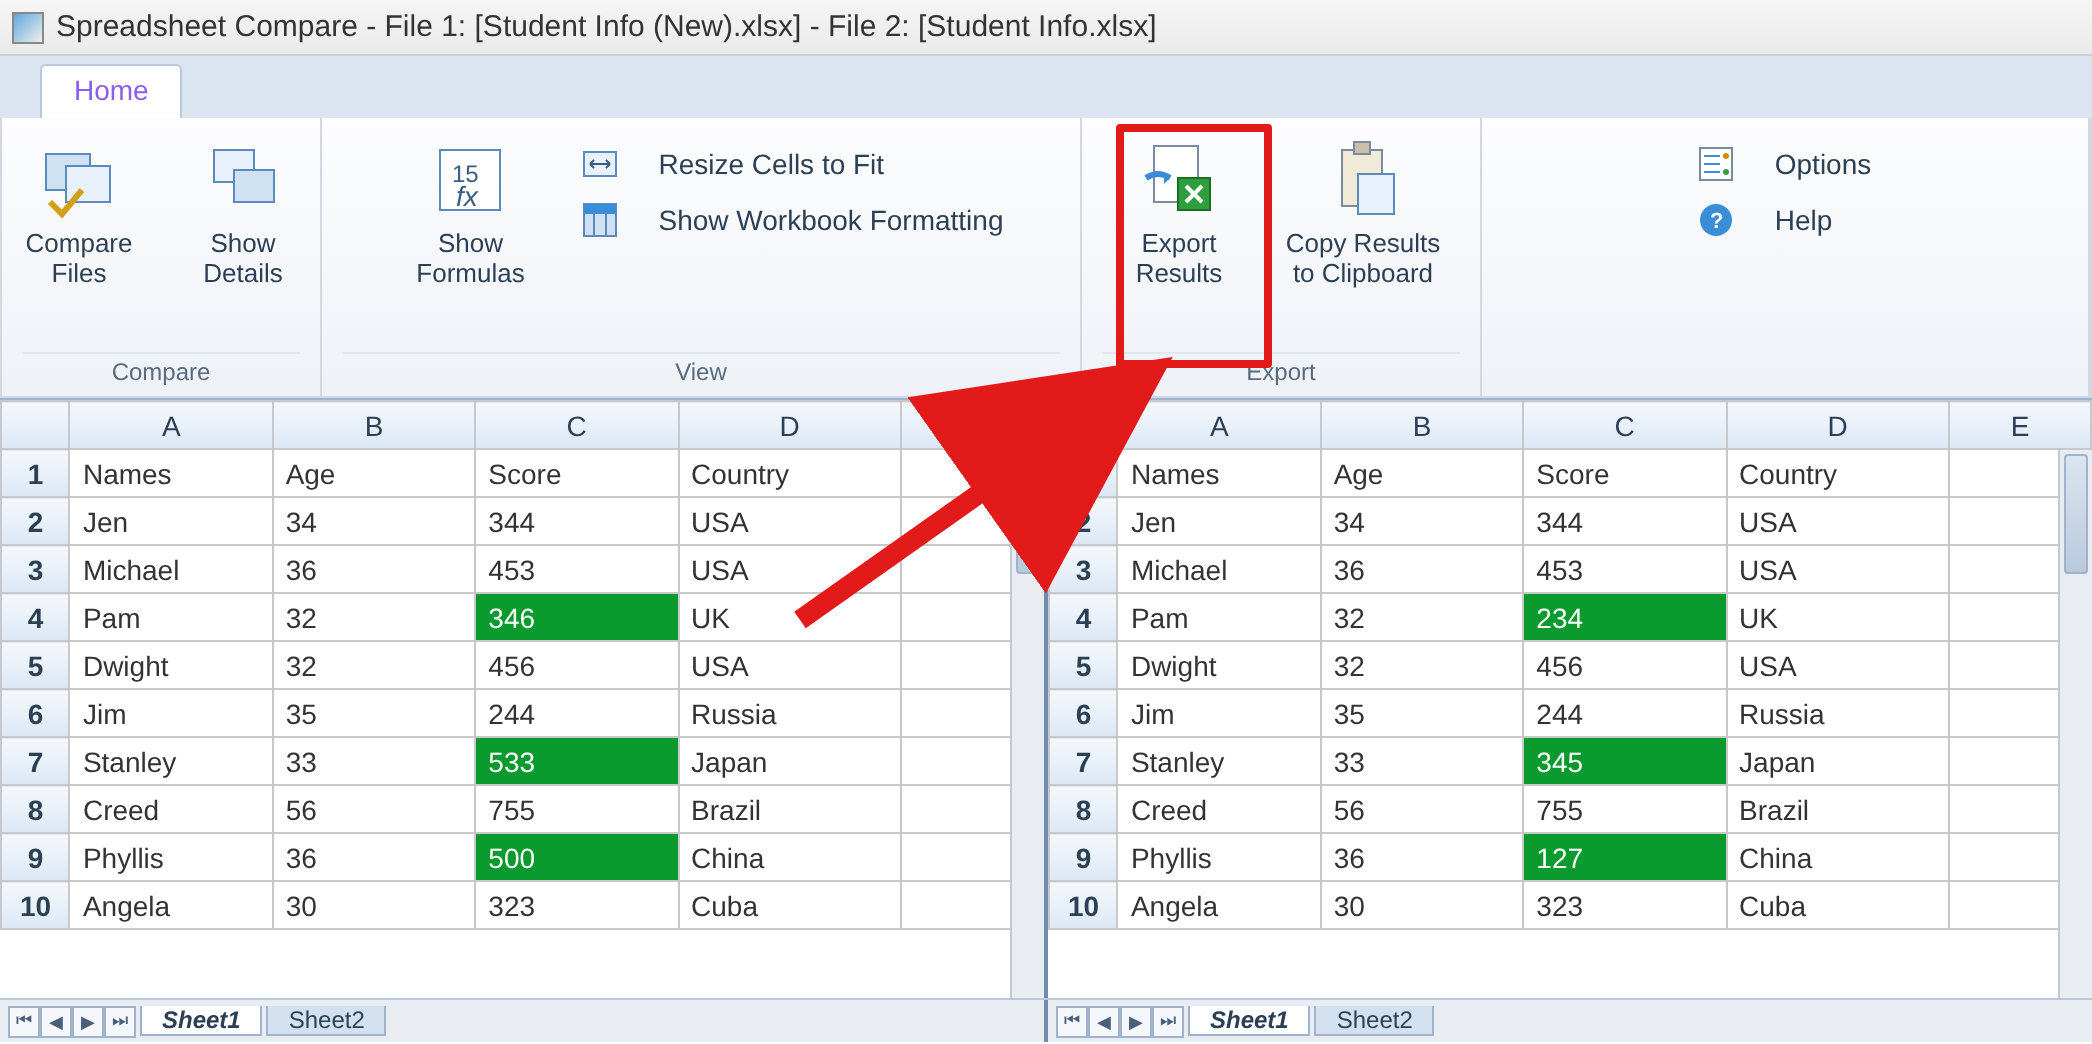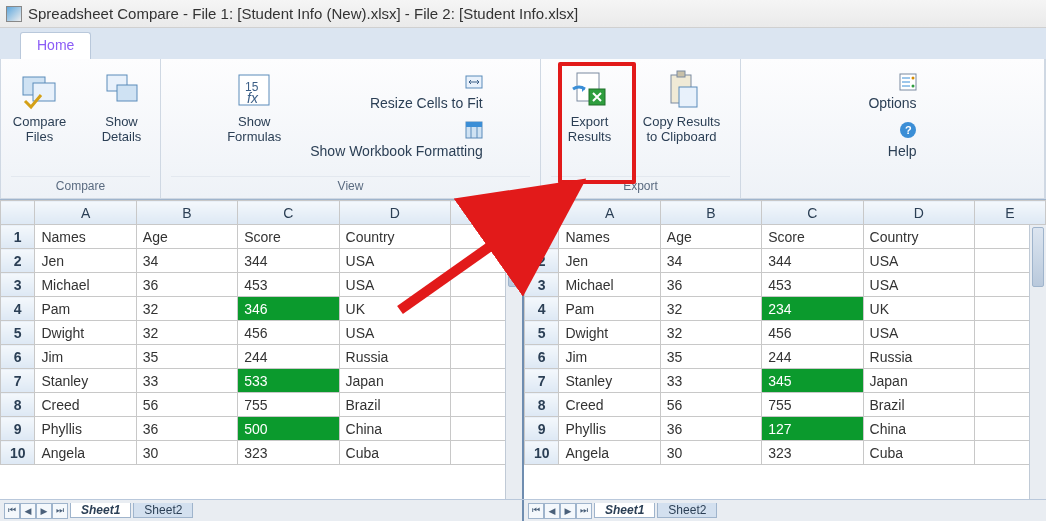--- a/index.html
+++ b/index.html
@@ -14,21 +14,21 @@
   .tab { background:#fff; border:1px solid #b9c8db; border-bottom:none; padding:4px 16px 6px 16px; font-size:14px; border-radius:3px 3px 0 0; color:#8b5cf6;margin-left:12px;}
   
   
   .ribbon { display:flex; border:1px solid #cfd8e3; border-top:none; background:linear-gradient(#fdfdfe,#eef2f7); }
   .group { border-right:1px solid #cfd8e3; padding:6px 10px 2px 10px; display:flex; flex-direction:column; align-items:center; }
   .group-body { display:flex; align-items:flex-start; gap:12px; flex:1; }
   .group-label { font-size:12px; color:#5a6b80; padding:2px 0 3px 0; text-align:center; width:100%; border-top:1px solid #e3e8ef;}
   .bigbtn { display:flex; flex-direction:column; align-items:center; width:70px; padding:4px 2px; cursor:default; text-align:center; gap:4px;}
   .bigbtn .lbl { font-size:13px; color:#2b3f55; line-height:1.15;}
   .smallbtns { display:flex; flex-direction:column; gap:6px; }
-  .smallbtn { display:flex; align-items:flex-end; gap:4px; font-size:14px; color:#2b3f55; padding:2px 4px; cursor:default;flex-direction:column;}
+  .smallbtn { display:flex; align-items:center; gap:20px; font-size:14px; color:#2b3f55; padding:2px 4px; cursor:default;}
   
   
   .highlight-box { position:absolute; border:4px solid #e21a1a; border-radius:2px; pointer-events:none; }
   
   
   .arrow { position:absolute; pointer-events:none; }
   
   
   .grids { display:flex; height: calc(522px - 28px - 32px - 140px - 22px); border-top:1px solid #9fb4cc;}
   .grid-pane { flex:1; position:relative; overflow:hidden; border-right:2px solid #6f8db0; }

